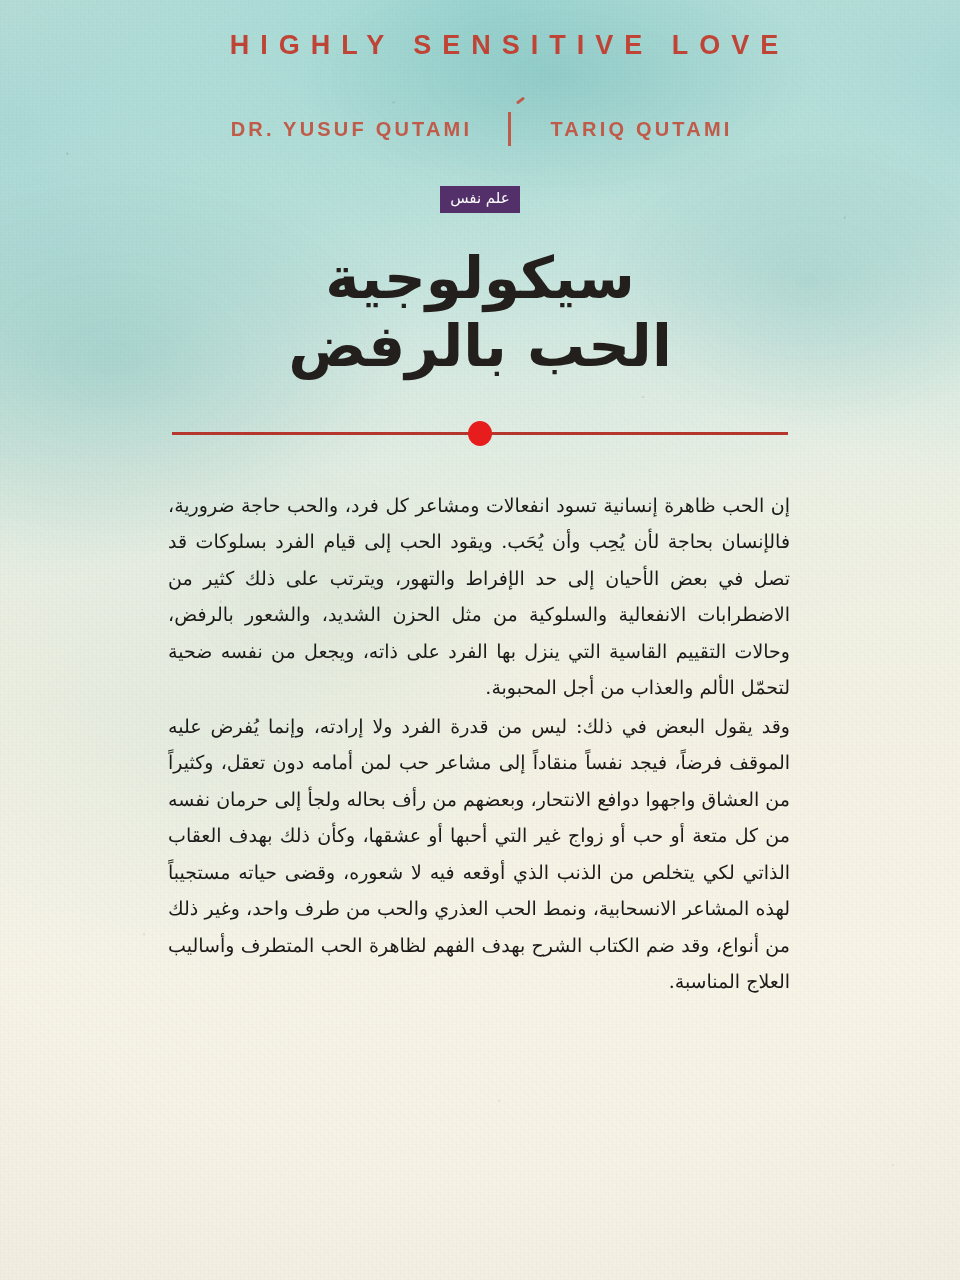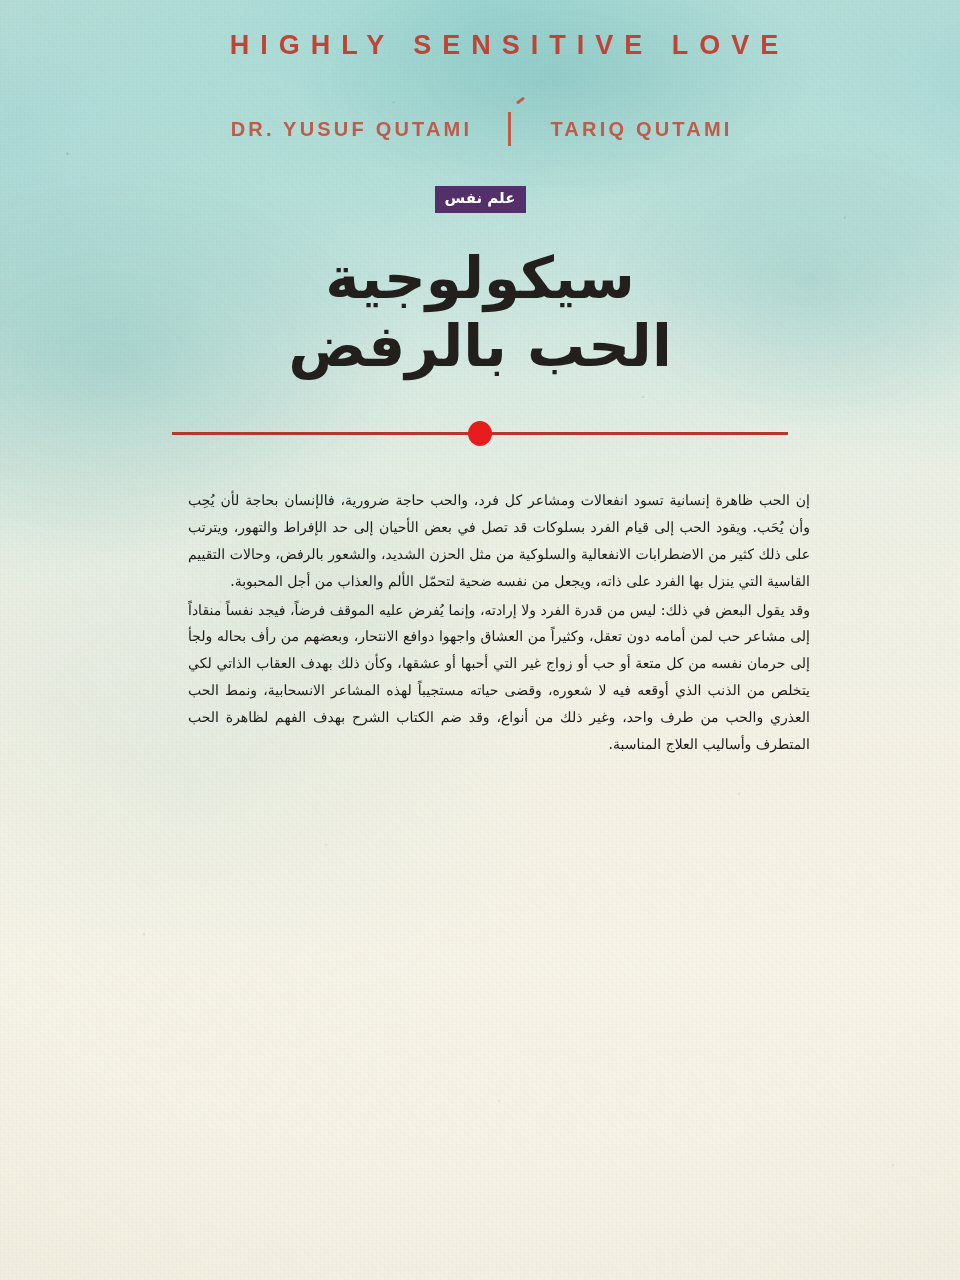--- a/index.html
+++ b/index.html
@@ -196,21 +196,21 @@
   .series-badge {
     display: inline-block;
     background: #53306a;
     color: #ffffff;
     font-size: 15px;
     line-height: 1;
     padding: 5px 10px 7px;
     letter-spacing: 3px;
     direction: rtl;
     font-family: "DejaVu Sans", sans-serif;
-    font-weight: 700;
+    font-weight: 400;
   }
 
   .main-title {
     position: absolute;
     top: 244px;
     left: 0;
     width: 960px;
     text-align: center;
     direction: rtl;
     color: #231f1c;
@@ -248,23 +248,22 @@
   .body-text {
     position: absolute;
     top: 487px;
     left: 168px;
     width: 622px;
     direction: rtl;
     text-align: justify;
     text-align-last: right;
     color: #1c1a18;
     font-family: "DejaVu Serif", "Liberation Serif", serif;
-    font-size: 14px;
+    font-size: 19px;
     line-height: 1.92;
-    margin-left: 20px;
   }
 
   .body-text p {
     margin: 0 0 2px 0;
   }
 
   .body-text p.p-first {
     letter-spacing: -0.2px;
   }
 </style>

